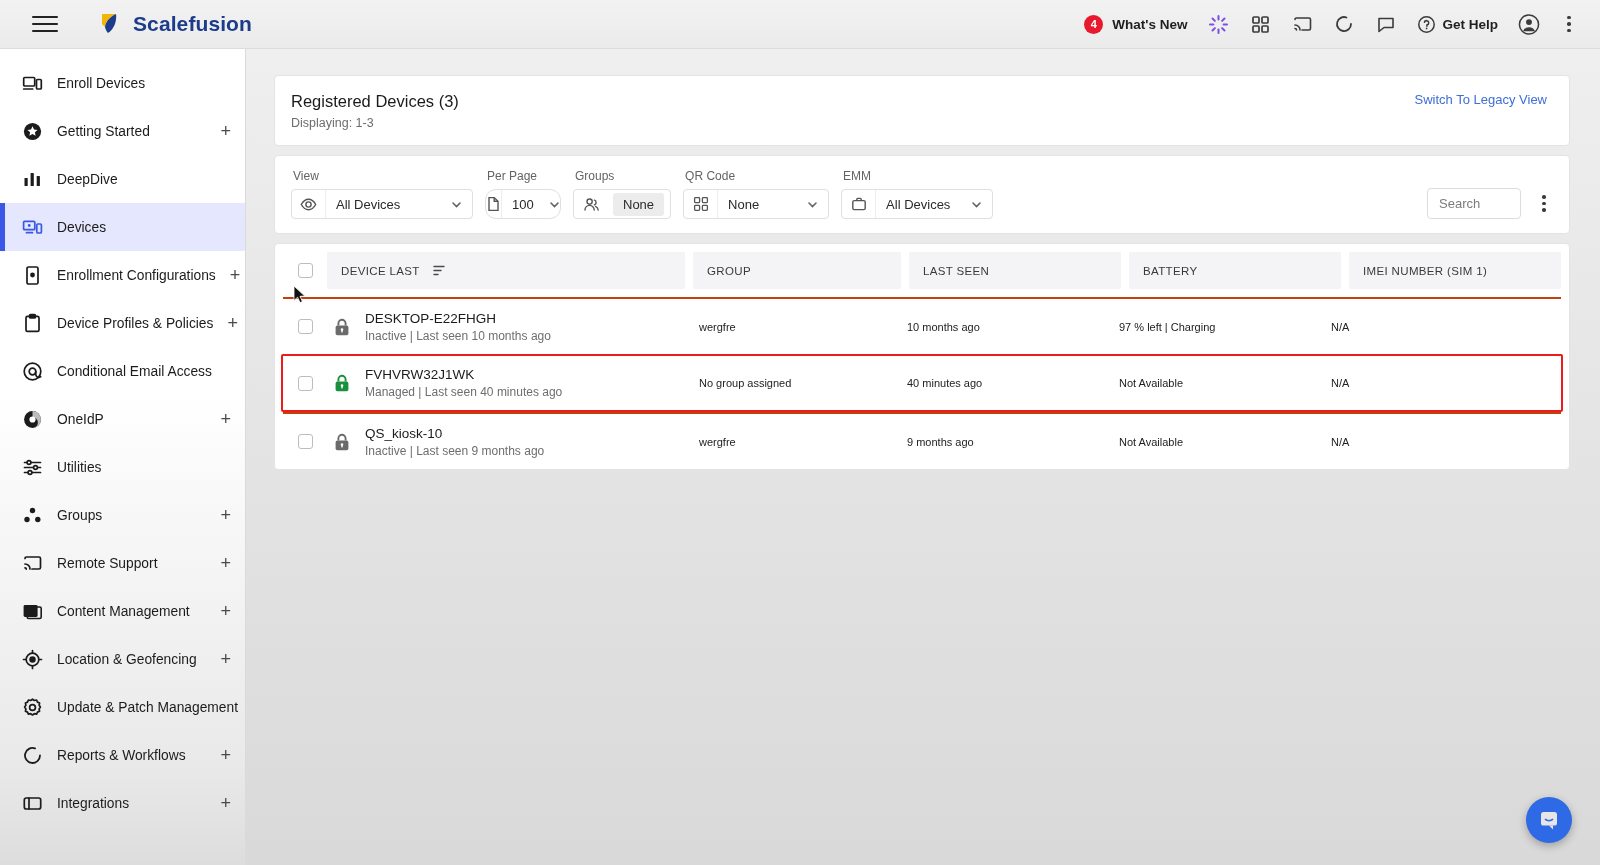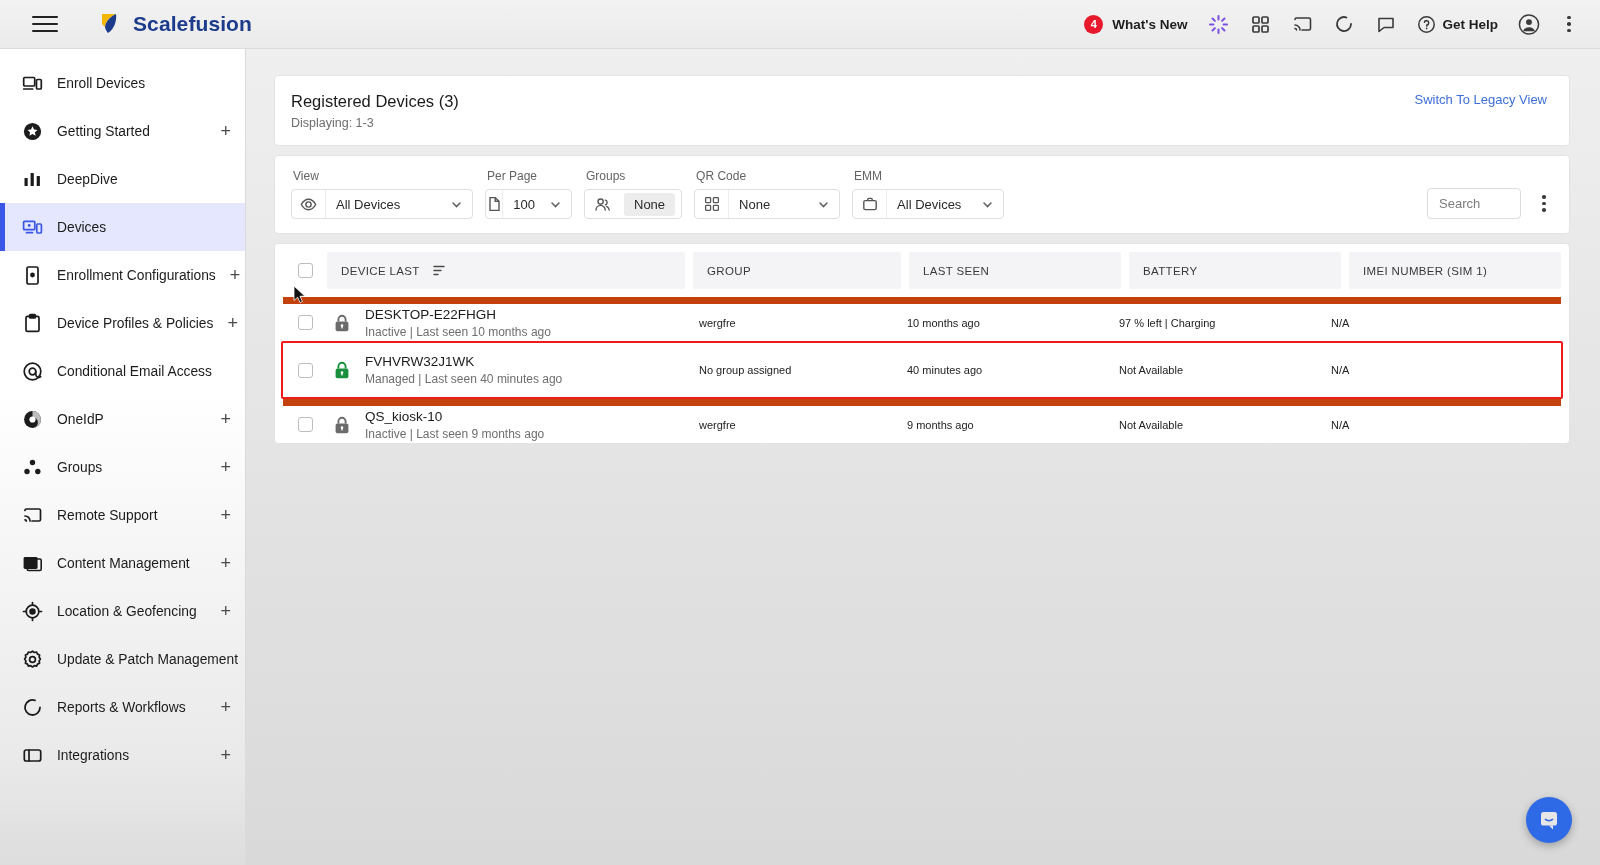--- a/index.html
+++ b/index.html
@@ -70,21 +70,21 @@
   .legacy-link { margin-left: auto; font-size: 13px; color: #3d6fd6; cursor: pointer; }
 
   .filter-card { margin-top: 9px; padding: 13px 16px 14px 16px; display: flex; align-items: flex-end; gap: 12px; justify-content: space-between; }
   .filter-group { display: flex; flex-direction: column; gap: 6px; }
   .filter-label { font-size: 12px; color: #636363; padding-left: 2px; }
   .ctrl { height: 30px; border: 1px solid #dfdfdf; border-radius: 4px; display: flex; align-items: center; background: #fff; }
   .ctrl-icon { width: 34px; height: 28px; display: flex; align-items: center; justify-content: center; color: #555; border-right: 1px solid #ededed; }
   .ctrl-text { font-size: 13px; color: #2a2a2a; padding: 0 10px; white-space: nowrap; }
   .ctrl-caret { margin-left: auto; padding: 0 9px 0 4px; color: #666; display: flex; align-items: center; }
   .w-view { width: 182px; }
-  .w-perpage { width: 87px; }
+  .w-perpage { width: 76px; border-radius: 11px; }
   .w-qr { width: 146px; }
   .w-emm { width: 152px; }
   .pill-none {
     background: #ececec; border-radius: 3px; font-size: 13px; color: #2b2b2b;
     padding: 4px 10px; margin: 0 6px 0 5px;
   }
   .search-wrap { margin-left: auto; display: flex; align-items: center; gap: 14px; }
   .search-box { width: 92px; height: 31px; border: 1px solid #dcdcdc; border-radius: 4px; background: #fff; padding: 0 11px; font-size: 13px; color: #2b2b2b; outline: none; font-family: "Liberation Sans", sans-serif; width: 94px; }
   .search-box::placeholder { color: #7c7c7c; }
 
@@ -97,21 +97,21 @@
   }
   .chk-cell { width: 44px; min-width: 44px; display: flex; align-items: center; justify-content: center; }
   .chk { width: 15px; height: 15px; border: 1px solid #bdbdbd; border-radius: 3px; background: #fff; cursor: pointer; }
   .c-name { width: 358px; min-width: 358px; }
   .c-group { width: 208px; min-width: 208px; }
   .c-seen { width: 212px; min-width: 212px; }
   .c-batt { width: 212px; min-width: 212px; }
   .c-imei { flex: 1; margin-right: 0 !important; }
   .sort-ico { margin-left: 12px; display: flex; align-items: center; color: #4a4a4a; }
 
-  .trow { display: flex; align-items: center; height: 44px; border-top: 7px solid #c2410c; position: relative; }
+  .trow { display: flex; align-items: center; height: 57px; border-top: 2px solid #c2410c; position: relative; }
   .trow:first-of-type { border-top: none; }
   .trow.highlight { border: 2px solid #ee1b1b; border-radius: 2px; margin: 0 -2px; height: 58px; }
   .td { padding-left: 14px; display: flex; align-items: center; }
   .lock { width: 30px; min-width: 30px; display: flex; align-items: center; justify-content: center; }
   .dev-block { display: flex; flex-direction: column; gap: 3px; }
   .dev-name { font-size: 13.5px; color: #1b1b1b; }
   .dev-meta { font-size: 12px; color: #6e6e6e; }
   .cell-text { font-size: 11px; color: #222; }
 
   
@@ -306,20 +306,31 @@
           <svg width="21" height="21" viewBox="0 0 21 21">
             <circle cx="10.5" cy="10.5" r="8.4" fill="#1b1b1b"></circle>
             <path d="M10.5 2.1 a8.4 8.4 0 0 1 0 16.8 a5.4 5.4 0 0 0 0-10.8 z" fill="#bdbdbd"></path>
             <circle cx="10.5" cy="10.5" r="3.1" fill="#fff"></circle>
           </svg>
         </span>
         <span class="nav-label">OneIdP</span>
         <span class="nav-plus">+</span>
       </div>
 
+      <div class="nav-item">
+        <span class="nav-icon">
+          <svg width="21" height="21" viewBox="0 0 21 21" fill="none" stroke="#1b1b1b" stroke-width="1.7" stroke-linecap="round">
+            <path d="M2.5 5.5h16M2.5 10.5h16M2.5 15.5h16"></path>
+            <circle cx="7" cy="5.5" r="1.9" fill="#fff"></circle>
+              <circle cx="13.5" cy="10.5" r="1.9" fill="#fff"></circle>
+              <circle cx="8" cy="15.5" r="1.9" fill="#fff"></circle>
+          </svg>
+        </span>
+        <span class="nav-label">Utilities</span>
+      </div>
 
       <div class="nav-item">
         <span class="nav-icon">
           <svg width="21" height="21" viewBox="0 0 21 21" fill="#1b1b1b">
             <circle cx="10.5" cy="5.5" r="2.7"></circle>
               <circle cx="5" cy="14.5" r="2.7"></circle>
               <circle cx="15.8" cy="14.5" r="2.7"></circle>
           </svg>
         </span>
         <span class="nav-label">Groups</span>

